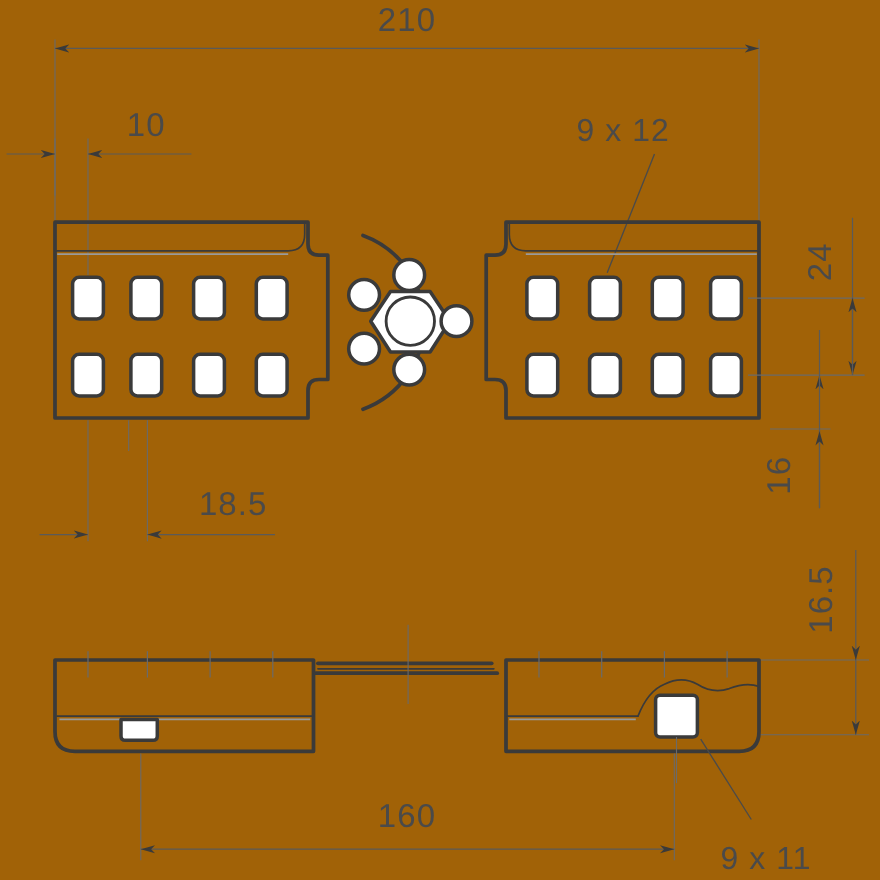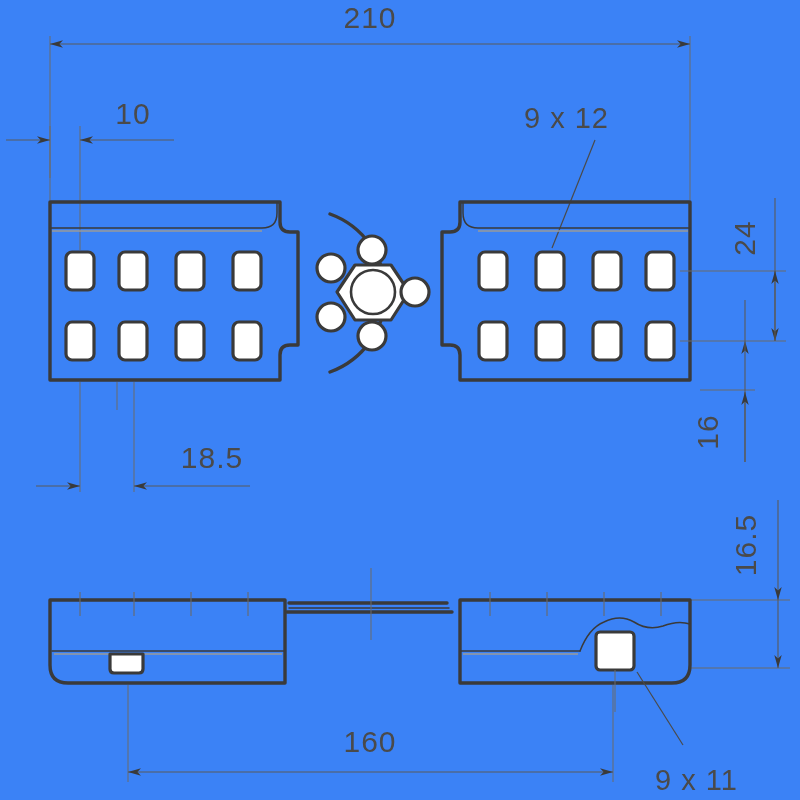--- a/index.html
+++ b/index.html
@@ -8,21 +8,21 @@
     padding: 0;
     background: #ffffff;
   }
   body {
     font-family: "Liberation Sans", sans-serif;
   }
   #drawing-root {
     position: relative;
     width: 800px;
     height: 800px;
-    background: #3b82f6;
+    background: #a16207;
     overflow: hidden;
   }
   svg#cad {
     display: block;
     width: 800px;
     height: 800px;
   }
   .part-outline {
     fill: none;
     stroke: #3a3a3a;

